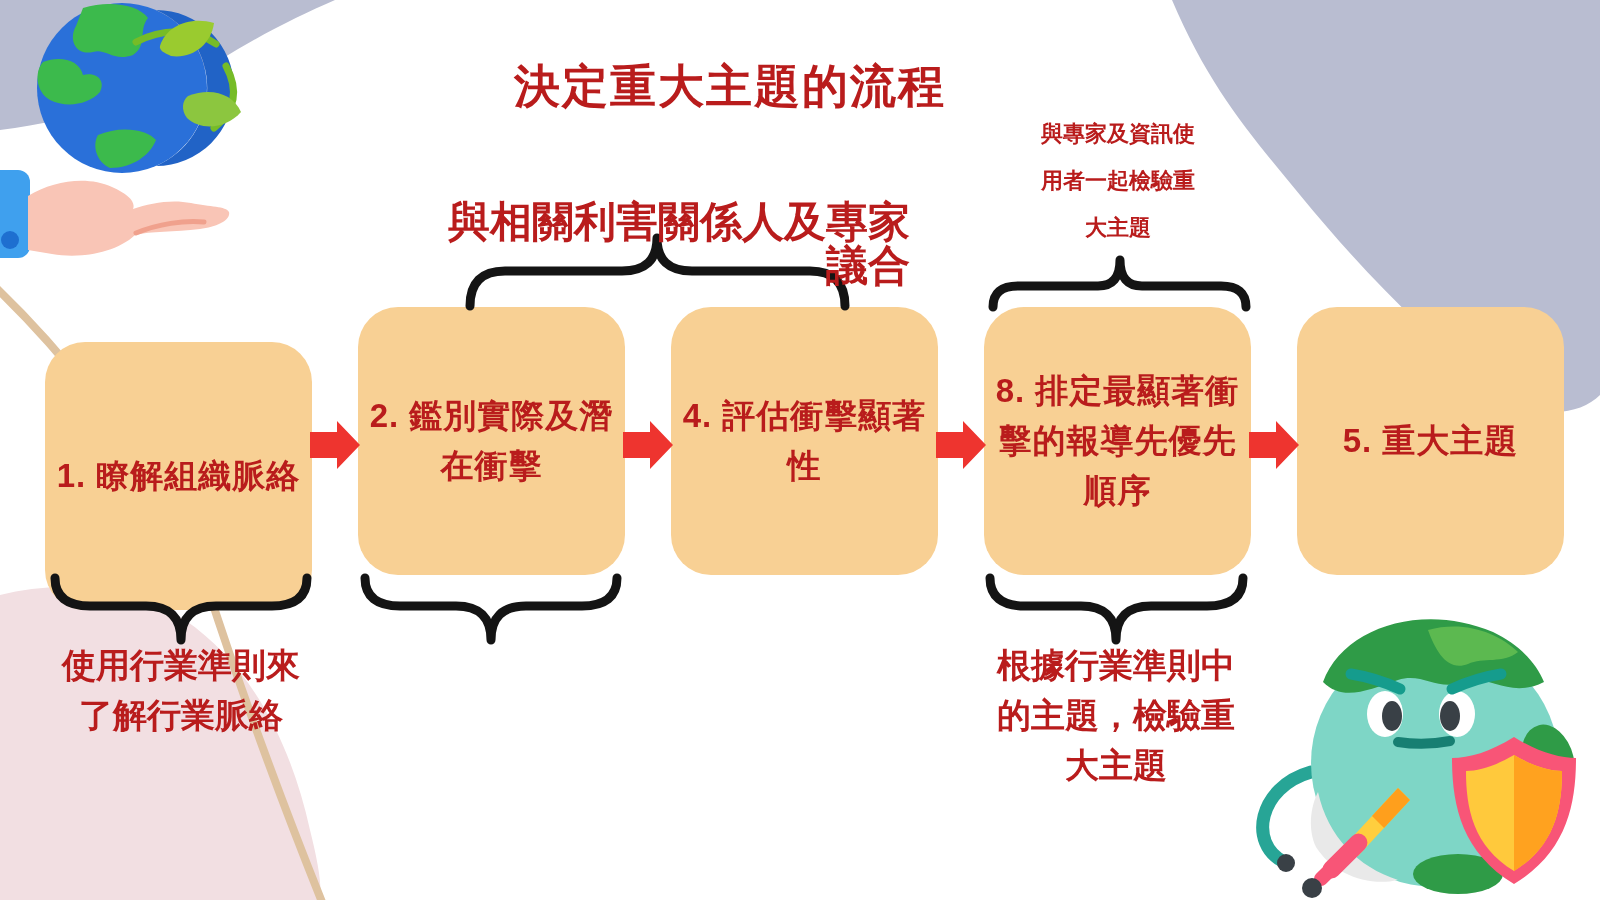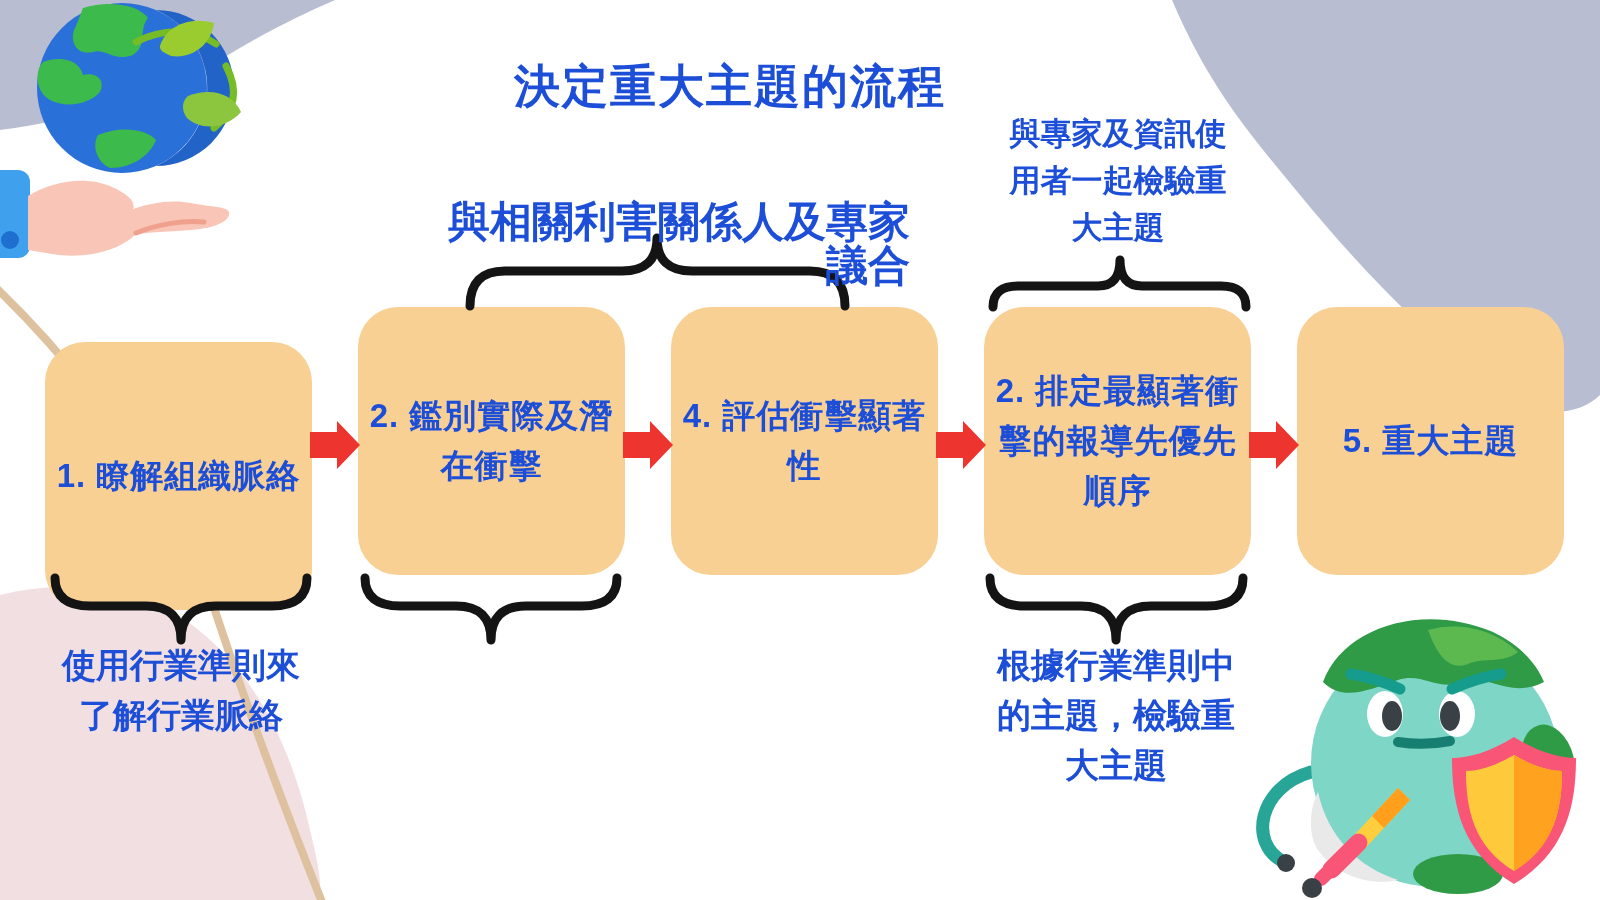--- a/index.html
+++ b/index.html
@@ -1,18 +1,18 @@
 <!DOCTYPE html>
 <html><head>
 <meta charset="utf-8">
 <style>
   html,body{margin:0;padding:0;background:#888;}
   .canvas{
     position:relative;width:1600px;height:900px;background:#ffffff;overflow:hidden;
-    font-family:"Liberation Sans","DejaVu Sans",sans-serif;color:#1d4ed8;
+    font-family:"Liberation Sans","DejaVu Sans",sans-serif;color:#b91c1c;
   }
   svg{position:absolute;left:0;top:0;}
   .layer-bg{z-index:1;}
   .illus{z-index:2;}
   .layer-connectors{z-index:5;pointer-events:none;}
   .step{
     position:absolute;z-index:4;top:307px;width:267px;height:268px;
     background:#F8D094;border-radius:40px;
     display:flex;align-items:center;justify-content:center;text-align:center;
   }
@@ -20,21 +20,21 @@
     white-space:pre-line;font-weight:bold;font-size:33px;line-height:50px;letter-spacing:1px;
   }
   .title{
     position:absolute;z-index:6;left:380px;top:56px;width:700px;text-align:center;
     font-size:46px;font-weight:bold;letter-spacing:2px;white-space:pre-line;
   }
   .callout{
     position:absolute;z-index:6;text-align:center;font-weight:bold;white-space:pre-line;
   }
   .co-top1{left:410px;top:200px;width:500px;font-size:42px;line-height:44px;text-align:right;}
-  .co-top2{left:968px;top:110px;width:300px;font-size:31px;line-height:47px;}
+  .co-top2{left:968px;top:110px;width:300px;font-size:22px;line-height:47px;}
   .co-bottom{font-size:34px;line-height:50px;top:640px;width:300px;}
   .co-b1{left:31px;}
   .co-b2{left:341px;}
   .co-b4{left:966px;}
 </style>
 </head>
 <body>
 
 <div class="canvas">
 
@@ -111,21 +111,21 @@
   </div>
   <div class="step" style="left:358px;">
     <span>2. 鑑別實際及潛
 在衝擊</span>
   </div>
   <div class="step" style="left:671px;">
     <span>4. 評估衝擊顯著
 性</span>
   </div>
   <div class="step" style="left:984px;">
-    <span>2. 排定最顯著衝
+    <span>8. 排定最顯著衝
 擊的報導先優先
 順序</span>
   </div>
   <div class="step" style="left:1297px;">
     <span>5. 重大主題</span>
   </div>
 
   <div class="callout co-top1">與相關利害關係人及專家議合</div>
   <div class="callout co-top2">與專家及資訊使
 用者一起檢驗重

